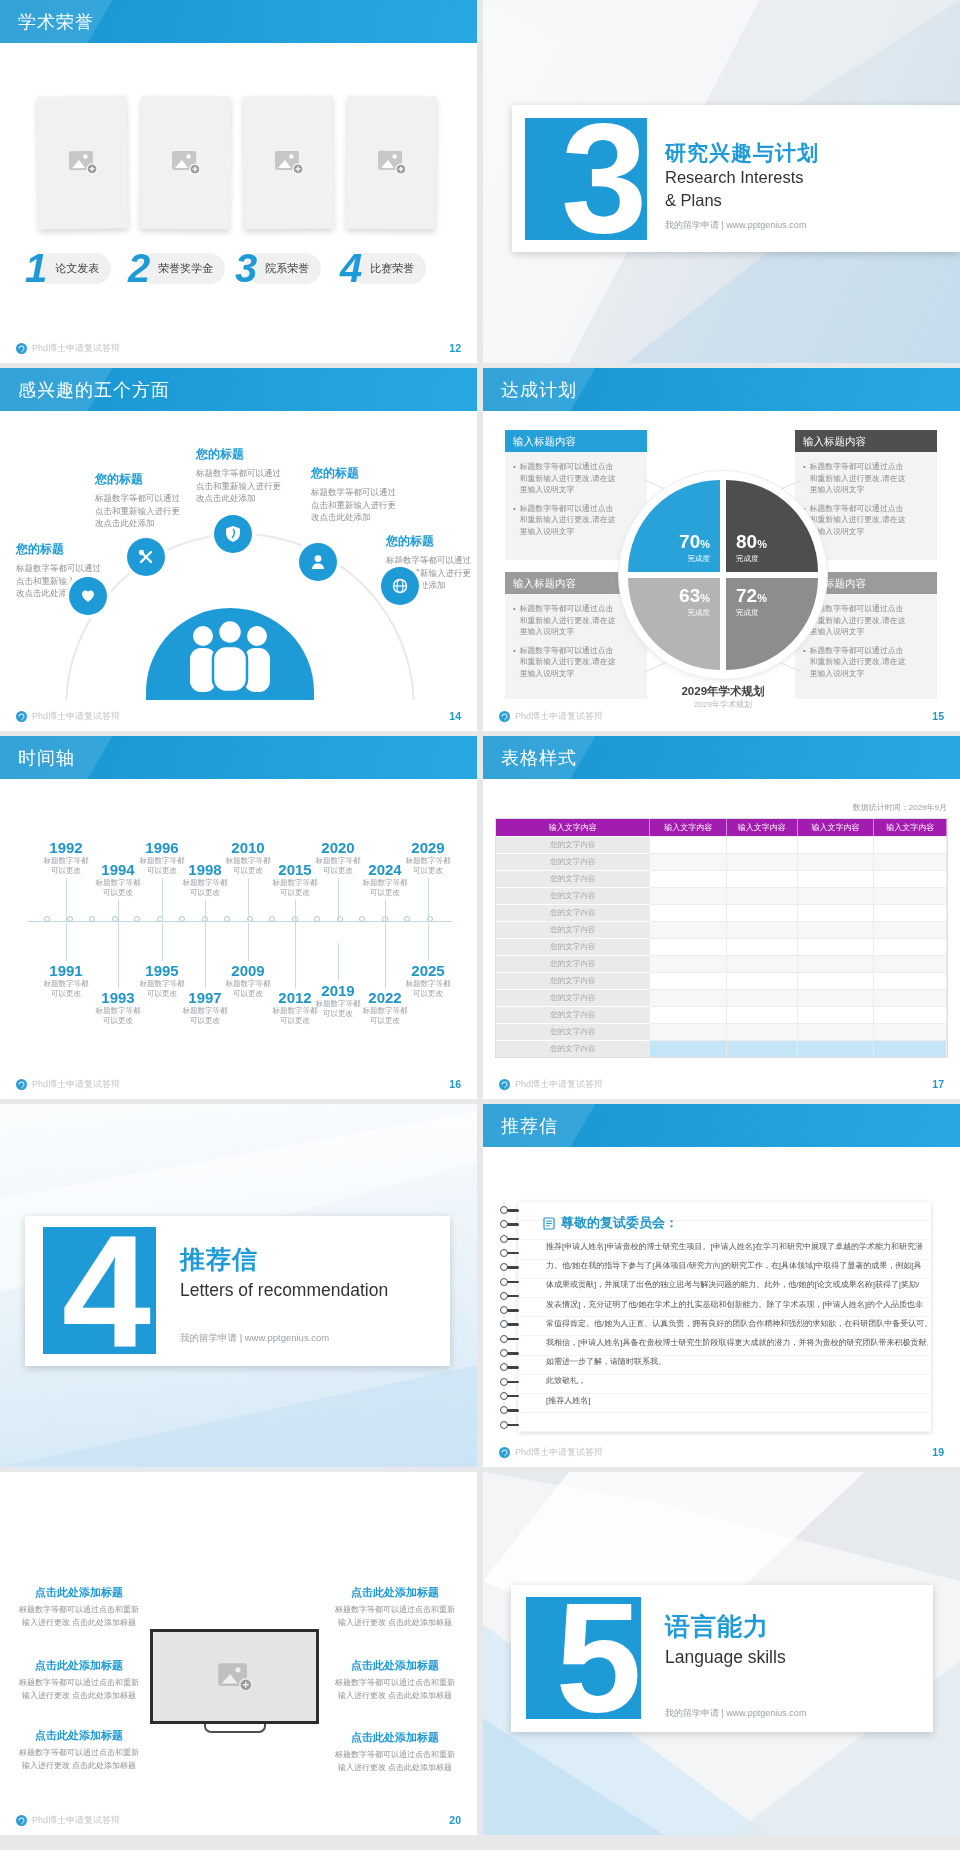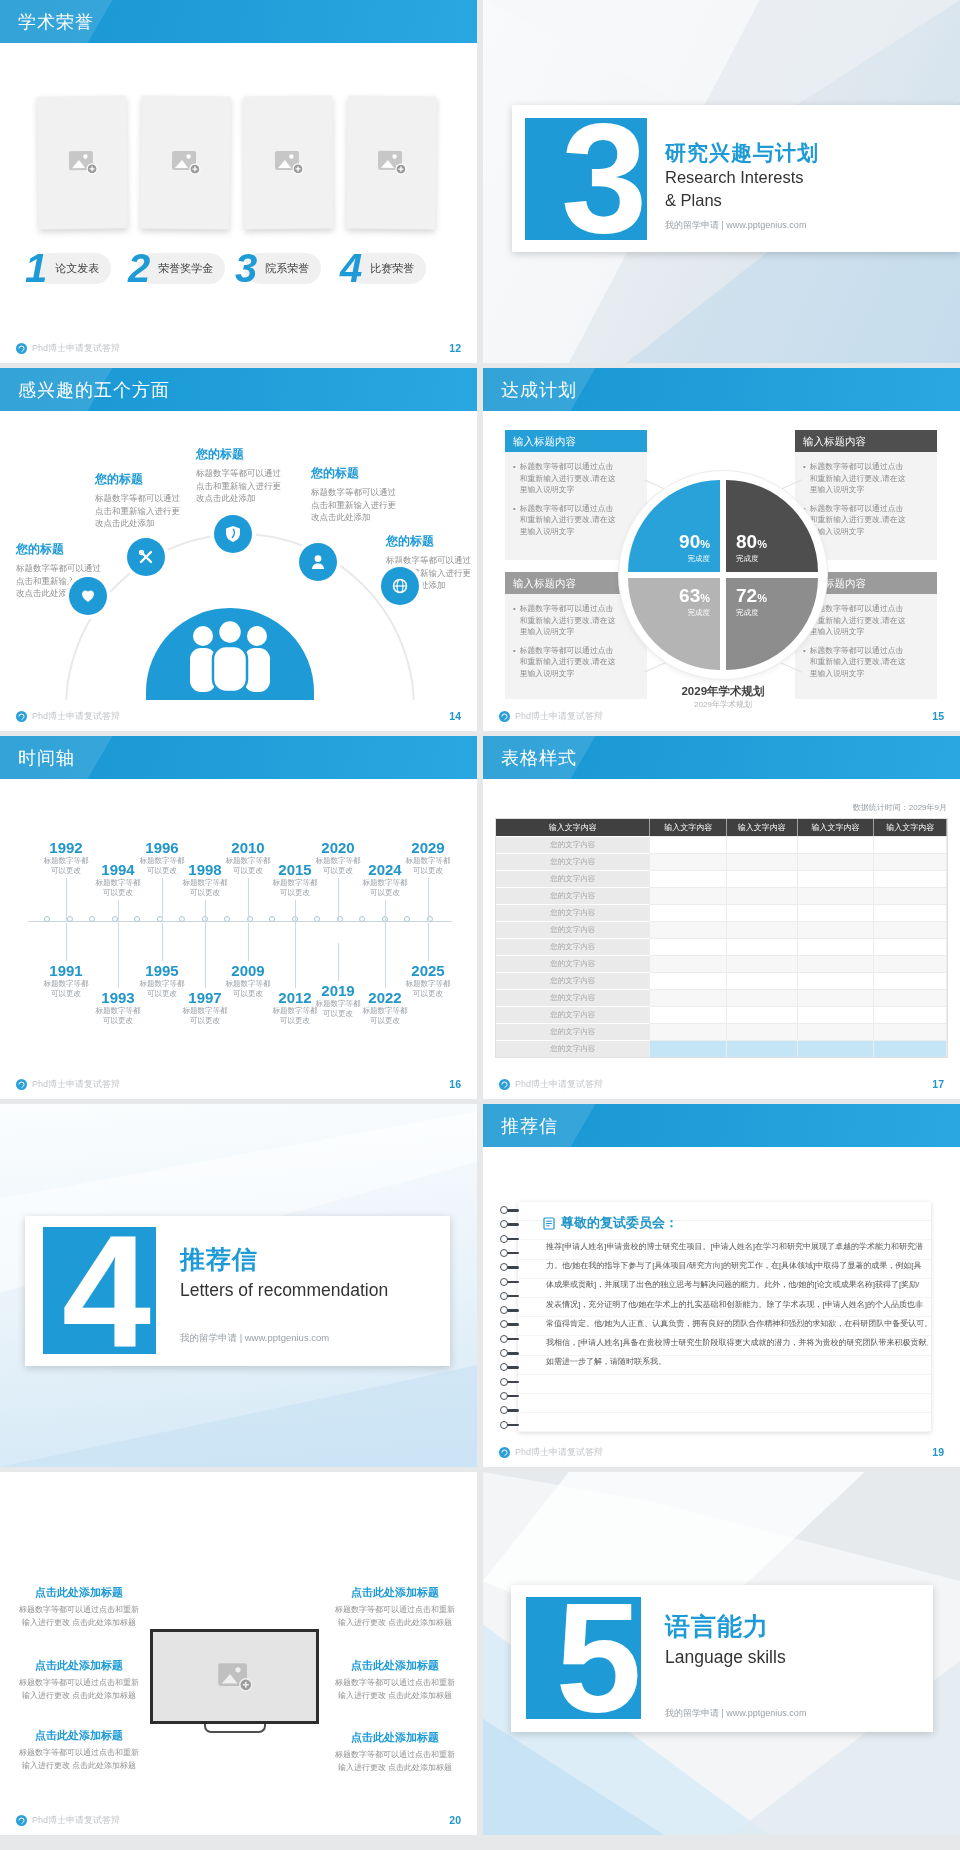--- a/index.html
+++ b/index.html
@@ -119,21 +119,21 @@
   .yg .yr{font-size:15px;font-weight:bold;color:#2196c9;line-height:16px}
   .yg .lab{font-size:7.5px;color:#9aa0a6;line-height:10px}
   .yg .tick{position:absolute;left:27px;width:1px;background:#ccdbe3}
   .top.high{top:104px}.top.low{top:126px}.bot.up{top:227px}.bot.down{top:254px}
   .top.high .tick{top:38px;height:44px}.top.low .tick{top:38px;height:22px}
   .bot.up .tick{top:-40px;height:38px}.bot.down .tick{top:-68px;height:66px}
   
   .stt{position:absolute;right:13px;top:66px;font-size:8px;color:#9aa0a5}
   .tbl{position:absolute;left:12px;top:82px;width:453px;border:1px solid #e0e0e0}
   .trow{display:flex;height:17px}
-  .th{background:#404040;color:#fff;font-size:8px;display:flex;align-items:center;justify-content:center;
+  .th{background:#a21caf;color:#fff;font-size:8px;display:flex;align-items:center;justify-content:center;
       border-right:1px solid rgba(255,255,255,.5)}
   .td{font-size:7.5px;color:#a5a5a5;display:flex;align-items:center;justify-content:center;
       border-right:1px solid #ececec;border-top:1px solid #ececec;background:#fff}
   .td.c0{background:#eaeaea;border-top:1px solid #fff}
   .trow.alt .td:not(.c0){background:#f7f7f7}
   .trow.last .td:not(.c0){background:#c4e5f6}
   
   .paper{position:absolute;left:35px;top:98px;width:413px;height:230px;background:#fff;
          box-shadow:0 1px 5px rgba(0,0,0,.15);
          background-image:repeating-linear-gradient(#ffffff 0 18.2px,#f4f4f4 18.2px 19.2px)}
@@ -431,21 +431,21 @@
         </div>
       </div>
     </div>
   <div class="cn cn0"></div>
   <div class="cn cn1"></div>
   <div class="cn cn2"></div>
   <div class="cn cn3"></div>
   <div class="ringc"></div>
   <div class="quads">
     <div class="qd q0">
-      <div class="qv"><span>90</span><span class="u">%</span></div>
+      <div class="qv"><span>70</span><span class="u">%</span></div>
       <div class="ql">完成度</div>
     </div>
     <div class="qd q1">
       <div class="qv"><span>80</span><span class="u">%</span></div>
       <div class="ql">完成度</div>
     </div>
     <div class="qd q2">
       <div class="qv"><span>63</span><span class="u">%</span></div>
       <div class="ql">完成度</div>
     </div>
@@ -775,20 +775,22 @@
     <span>尊敬的复试委员会：</span>
   </div>
   <div class="llines" id="llines">
       <div class="ll">推荐[申请人姓名]申请贵校的博士研究生项目。[申请人姓名]在学习和研究中展现了卓越的学术能力和研究潜</div>
       <div class="ll">力。他/她在我的指导下参与了[具体项目/研究方向]的研究工作，在[具体领域]中取得了显著的成果，例如[具</div>
       <div class="ll">体成果或贡献]，并展现了出色的独立思考与解决问题的能力。此外，他/她的[论文或成果名称]获得了[奖励/</div>
       <div class="ll">发表情况]，充分证明了他/她在学术上的扎实基础和创新能力。除了学术表现，[申请人姓名]的个人品质也非</div>
       <div class="ll">常值得肯定。他/她为人正直、认真负责，拥有良好的团队合作精神和强烈的求知欲，在科研团队中备受认可。</div>
       <div class="ll">我相信，[申请人姓名]具备在贵校博士研究生阶段取得更大成就的潜力，并将为贵校的研究团队带来积极贡献。</div>
       <div class="ll">如需进一步了解，请随时联系我。</div>
+      <div class="ll">此致敬礼，</div>
+      <div class="ll">[推荐人姓名]</div>
     </div>
   <div class="foot">
     <span class="logo"><svg width="11" height="11" viewBox="0 0 11 11">
           <circle cx="5.5" cy="5.5" r="5.5" fill="#2d9fd8"></circle>
           <path d="M3 5.5a2.5 2.5 0 115 0c0 1.8-2.5 3.2-2.5 3.2" fill="none" stroke="#fff" stroke-width="1"></path>
         </svg></span>
     <span>Phd博士申请复试答辩</span>
   </div>
   <div class="pg">19</div>
 </div>

